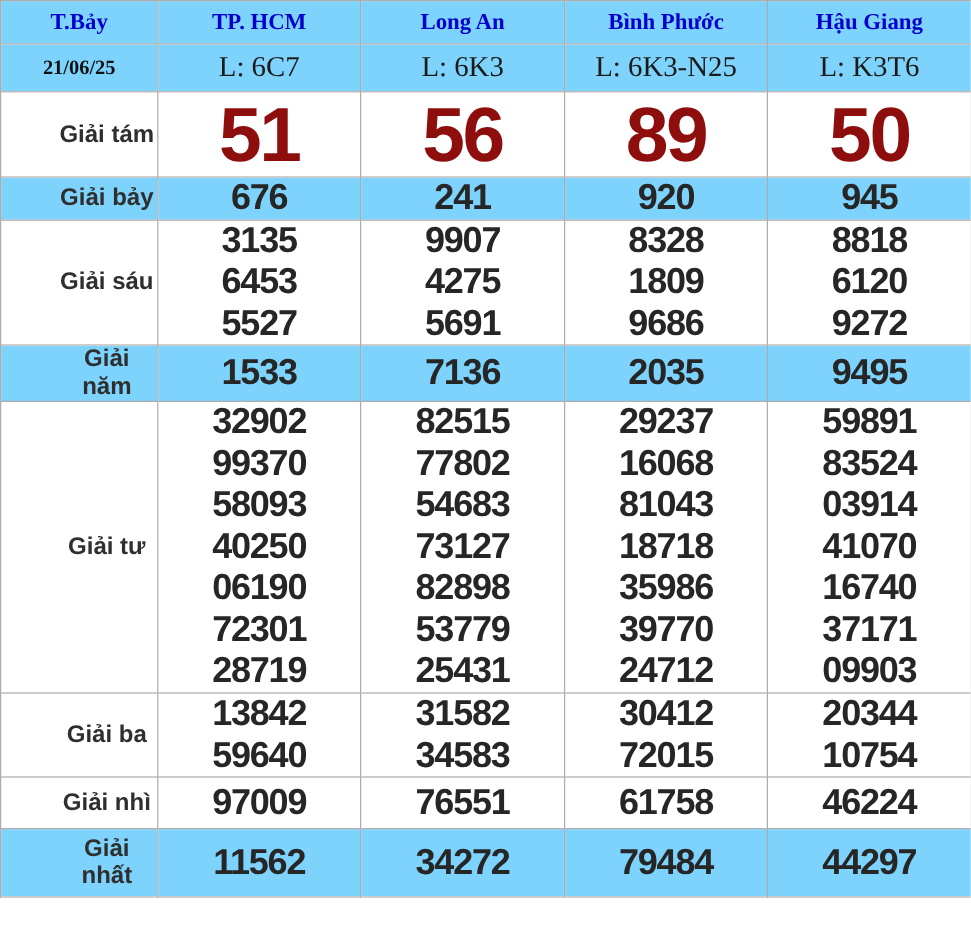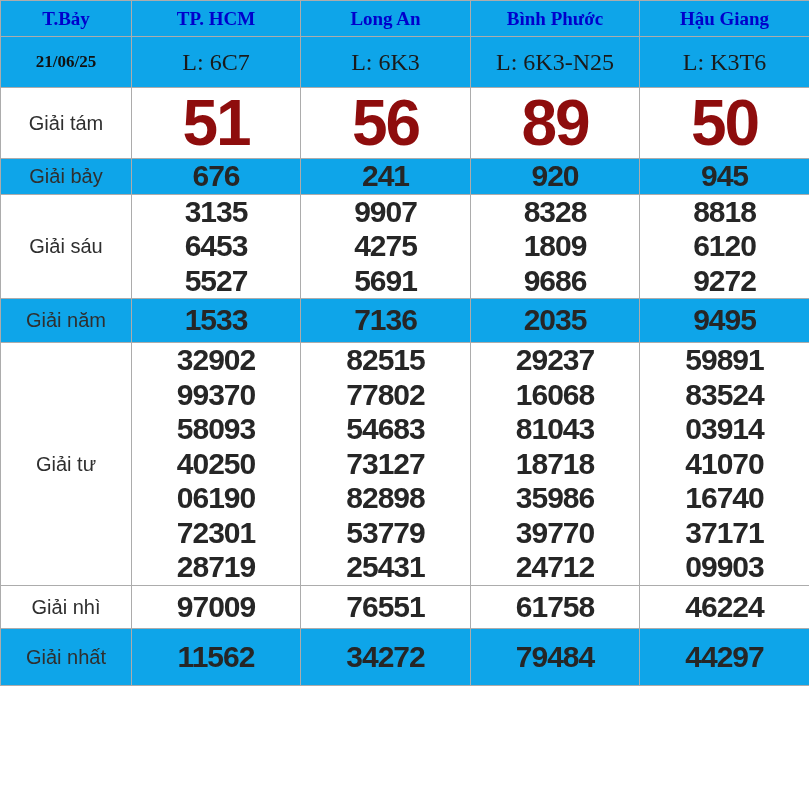--- a/index.html
+++ b/index.html
@@ -1,23 +1,23 @@
 <!DOCTYPE html>
 <html><head>
 <meta charset="utf-8">
 <style>
   html,body{margin:0;padding:0;background:#fff;font-family:"Liberation Sans",sans-serif;}
   .wrap{width:809px;height:790px;overflow:hidden;background:#fff;}
   table{border-collapse:collapse;width:809px;table-layout:fixed;background:#fff;}
   th,td{border:1px solid #acacac;text-align:center;vertical-align:middle;padding:0;overflow:hidden;}
-  tr.shade td, tr.shade th{background:#0ea5e9;}
+  tr.shade td, tr.shade th{background:#7dd3fc;}
   th.head-cell{font-family:"Liberation Serif",serif;font-weight:bold;font-size:19px;color:#0000cc;}
   td.date-cell{font-family:"Liberation Serif",serif;font-weight:bold;font-size:17px;color:#111;}
   td.code-cell{font-family:"Liberation Serif",serif;font-weight:normal;font-size:24px;color:#1a1a1a;}
-  td.plabel{font-size:20px;color:#2f2f2f;font-weight:normal;}
+  td.plabel{font-size:20px;color:#2f2f2f;font-weight:bold;padding-left:46px;}
   .num{font-weight:bold;font-size:30px;color:#262626;line-height:34.5px;letter-spacing:-1px;}
   tr.num-big .num{font-size:64px;color:#8e0d0d;line-height:70px;letter-spacing:-2px;}
   tr.num-db .num{font-size:46px;color:#8e0d0d;line-height:52px;letter-spacing:-1px;}
   a.prov{color:#0000cc;text-decoration:none;cursor:pointer;}
 </style>
 </head>
 <body>
 
 <div class="wrap">
   <table>
@@ -31,21 +31,21 @@
     <thead>
         <tr class="shade" style="height: 36px;">
           <th class="head-cell">T.Bảy</th>
           <th class="head-cell"><a class="prov">TP. HCM</a></th>
           <th class="head-cell"><a class="prov">Long An</a></th>
           <th class="head-cell"><a class="prov">Bình Phước</a></th>
           <th class="head-cell"><a class="prov">Hậu Giang</a></th>
         </tr>
       </thead>
     <tbody>
-        <tr class="shade" style="height: 51px;">
+        <tr class="shade" style="height: 40px;">
           <td class="date-cell">21/06/25</td>
           <td class="code-cell">L: 6C7</td>
           <td class="code-cell">L: 6K3</td>
           <td class="code-cell">L: 6K3-N25</td>
           <td class="code-cell">L: K3T6</td>
         </tr>
         <tr class="num-big" style="height: 71px;">
           <td class="plabel">Giải tám</td>
           <td>
             <div class="num">51</div>
@@ -145,20 +145,39 @@
           <td>
             <div class="num">59891</div>
             <div class="num">83524</div>
             <div class="num">03914</div>
             <div class="num">41070</div>
             <div class="num">16740</div>
             <div class="num">37171</div>
             <div class="num">09903</div>
           </td>
         </tr>
+        <tr class="" style="height: 70px;">
+          <td class="plabel">Giải ba</td>
+          <td>
+            <div class="num">13842</div>
+            <div class="num">59640</div>
+          </td>
+          <td>
+            <div class="num">31582</div>
+            <div class="num">34583</div>
+          </td>
+          <td>
+            <div class="num">30412</div>
+            <div class="num">72015</div>
+          </td>
+          <td>
+            <div class="num">20344</div>
+            <div class="num">10754</div>
+          </td>
+        </tr>
         <tr class="" style="height: 43px; border-radius: 19px;">
           <td class="plabel">Giải nhì</td>
           <td>
             <div class="num">97009</div>
           </td>
           <td>
             <div class="num">76551</div>
           </td>
           <td>
             <div class="num">61758</div>

